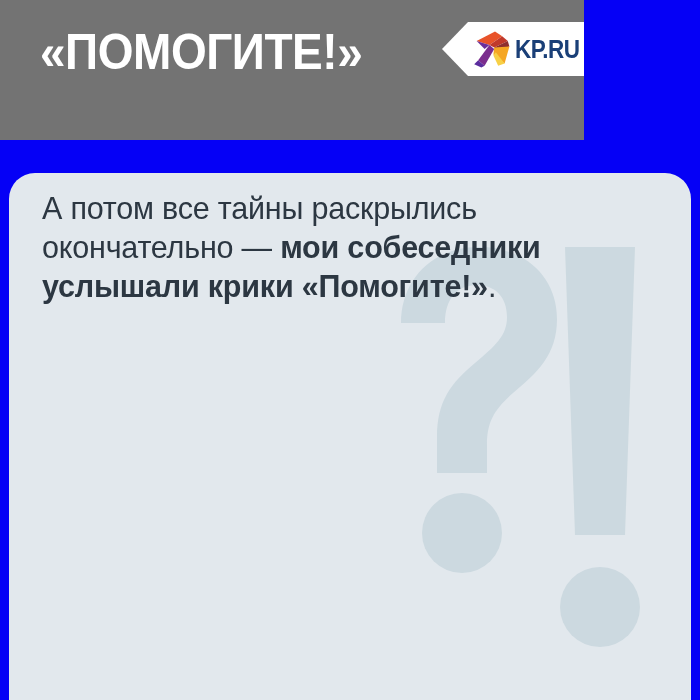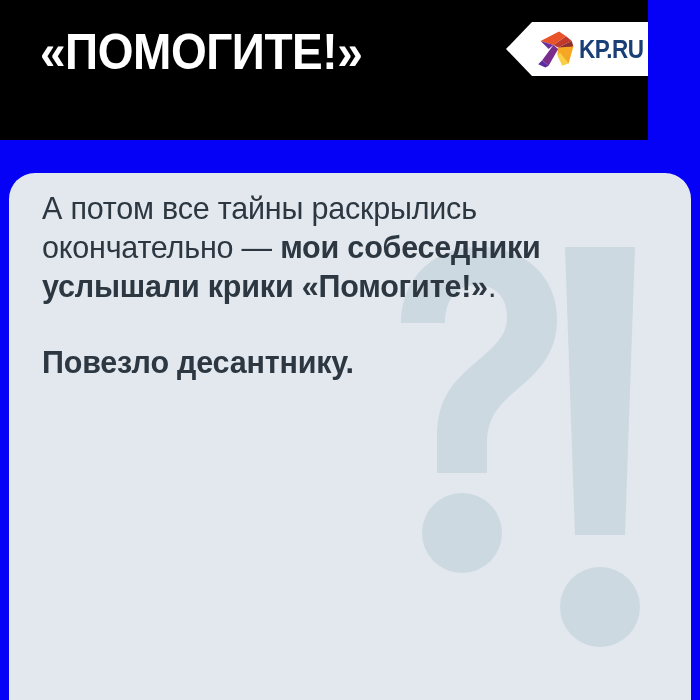--- a/index.html
+++ b/index.html
@@ -14,23 +14,23 @@
   body {
     font-family: "Liberation Sans", "DejaVu Sans", sans-serif;
     background: #0500f6;
     position: relative;
   }
 
   
   #header {
     position: absolute;
     left: 0; top: 0;
-    width: 648px;
+    width: 584px;
     height: 140px;
-    background: #000000;
+    background: #737373;
     overflow: hidden;
   }
 
   #header-title {
     position: absolute;
     left: 40px;
     top: 27px;
     font-size: 50px;
     font-weight: 700;
     color: #ffffff;
@@ -173,16 +173,15 @@
     <path d="M556 74 L626 74 L616 362 L566 362 Z" fill="#ccd9e0"></path>
     <circle cx="591" cy="434" r="40" fill="#ccd9e0"></circle>
   </svg>
 
   <div id="body-text">
 
     <p class="para p-regular"><span>А потом все тайны раскрылись окончательно — </span><span class="b">мои собеседники услышали крики «Помогите!»</span><span>.</span></p>
 
 
 
-    <p class="para p-bold">Повезло десантнику.</p>
 
   </div>
 </div>
 
 </body></html>

